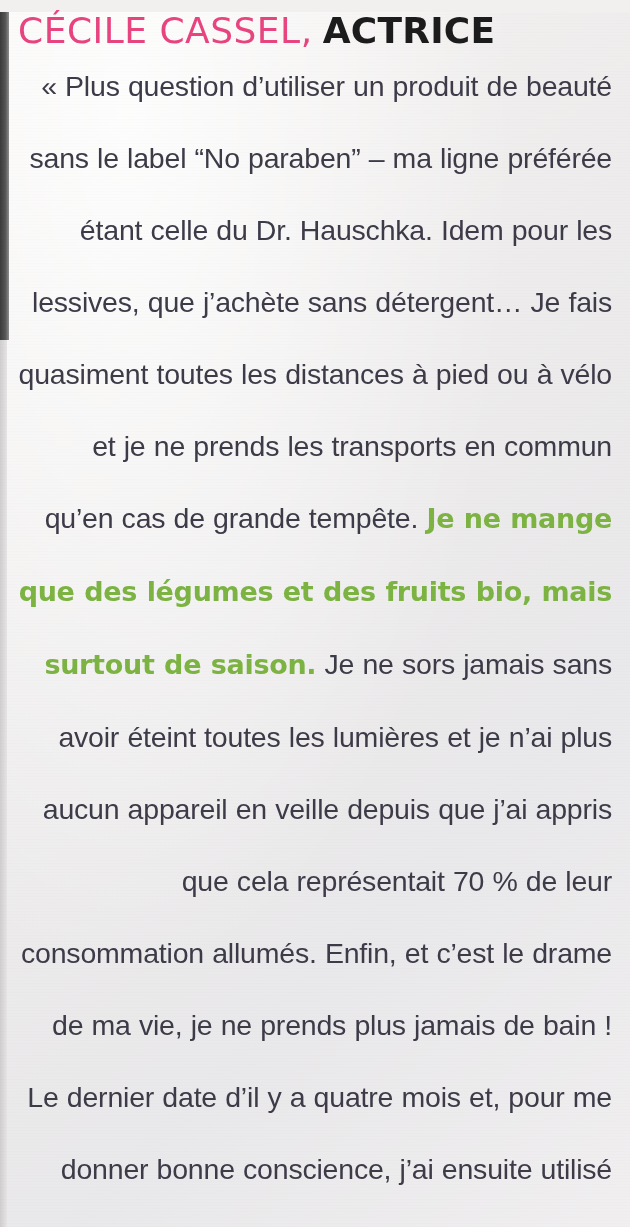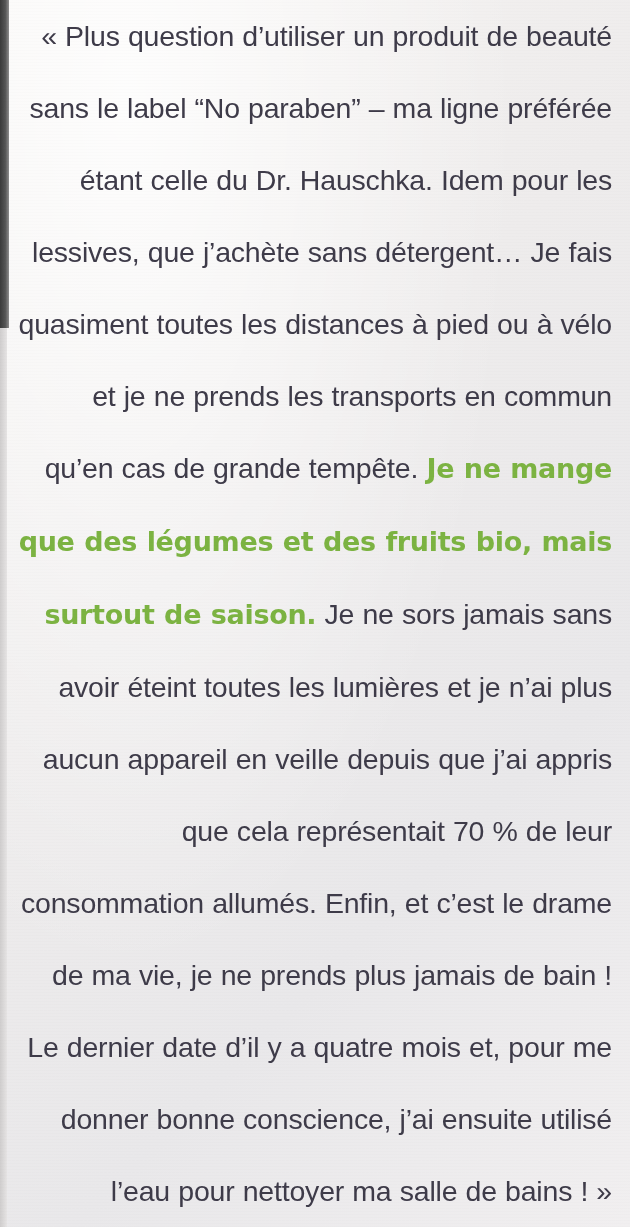--- a/index.html
+++ b/index.html
@@ -102,19 +102,23 @@
   .seg { display: inline; }
 </style>
 </head>
 <body>
 
 <div class="page">
 
   <div class="gutter"></div>
   <div class="gutter-low"></div>
 
+  <h1 class="headline">
+    <span class="name">CÉCILE CASSEL,</span>
+    <span class="role">ACTRICE</span>
+  </h1>
 
 
   <p class="body-copy">
     <span class="seg">« Plus question d’utiliser un produit de beauté sans le label “No paraben” – ma ligne préférée étant celle du Dr. Hauschka. Idem pour les lessives, que j’achète sans détergent… Je fais quasiment toutes les distances à pied ou à vélo et je ne prends les transports en commun qu’en cas de grande tempête. </span><span class="hl">Je ne mange que des légumes et des fruits bio, mais surtout de saison.</span><span class="seg"> Je ne sors jamais sans avoir éteint toutes les lumières et je n’ai plus aucun appareil en veille depuis que j’ai appris que cela représentait 70 % de leur consommation allumés. Enfin, et c’est le drame de ma vie, je ne prends plus jamais de bain ! Le dernier date d’il y a quatre mois et, pour me donner bonne conscience, j’ai ensuite utilisé l’eau pour nettoyer ma salle de bains ! »</span>
   </p>
 
 </div>
 
 </body></html>

